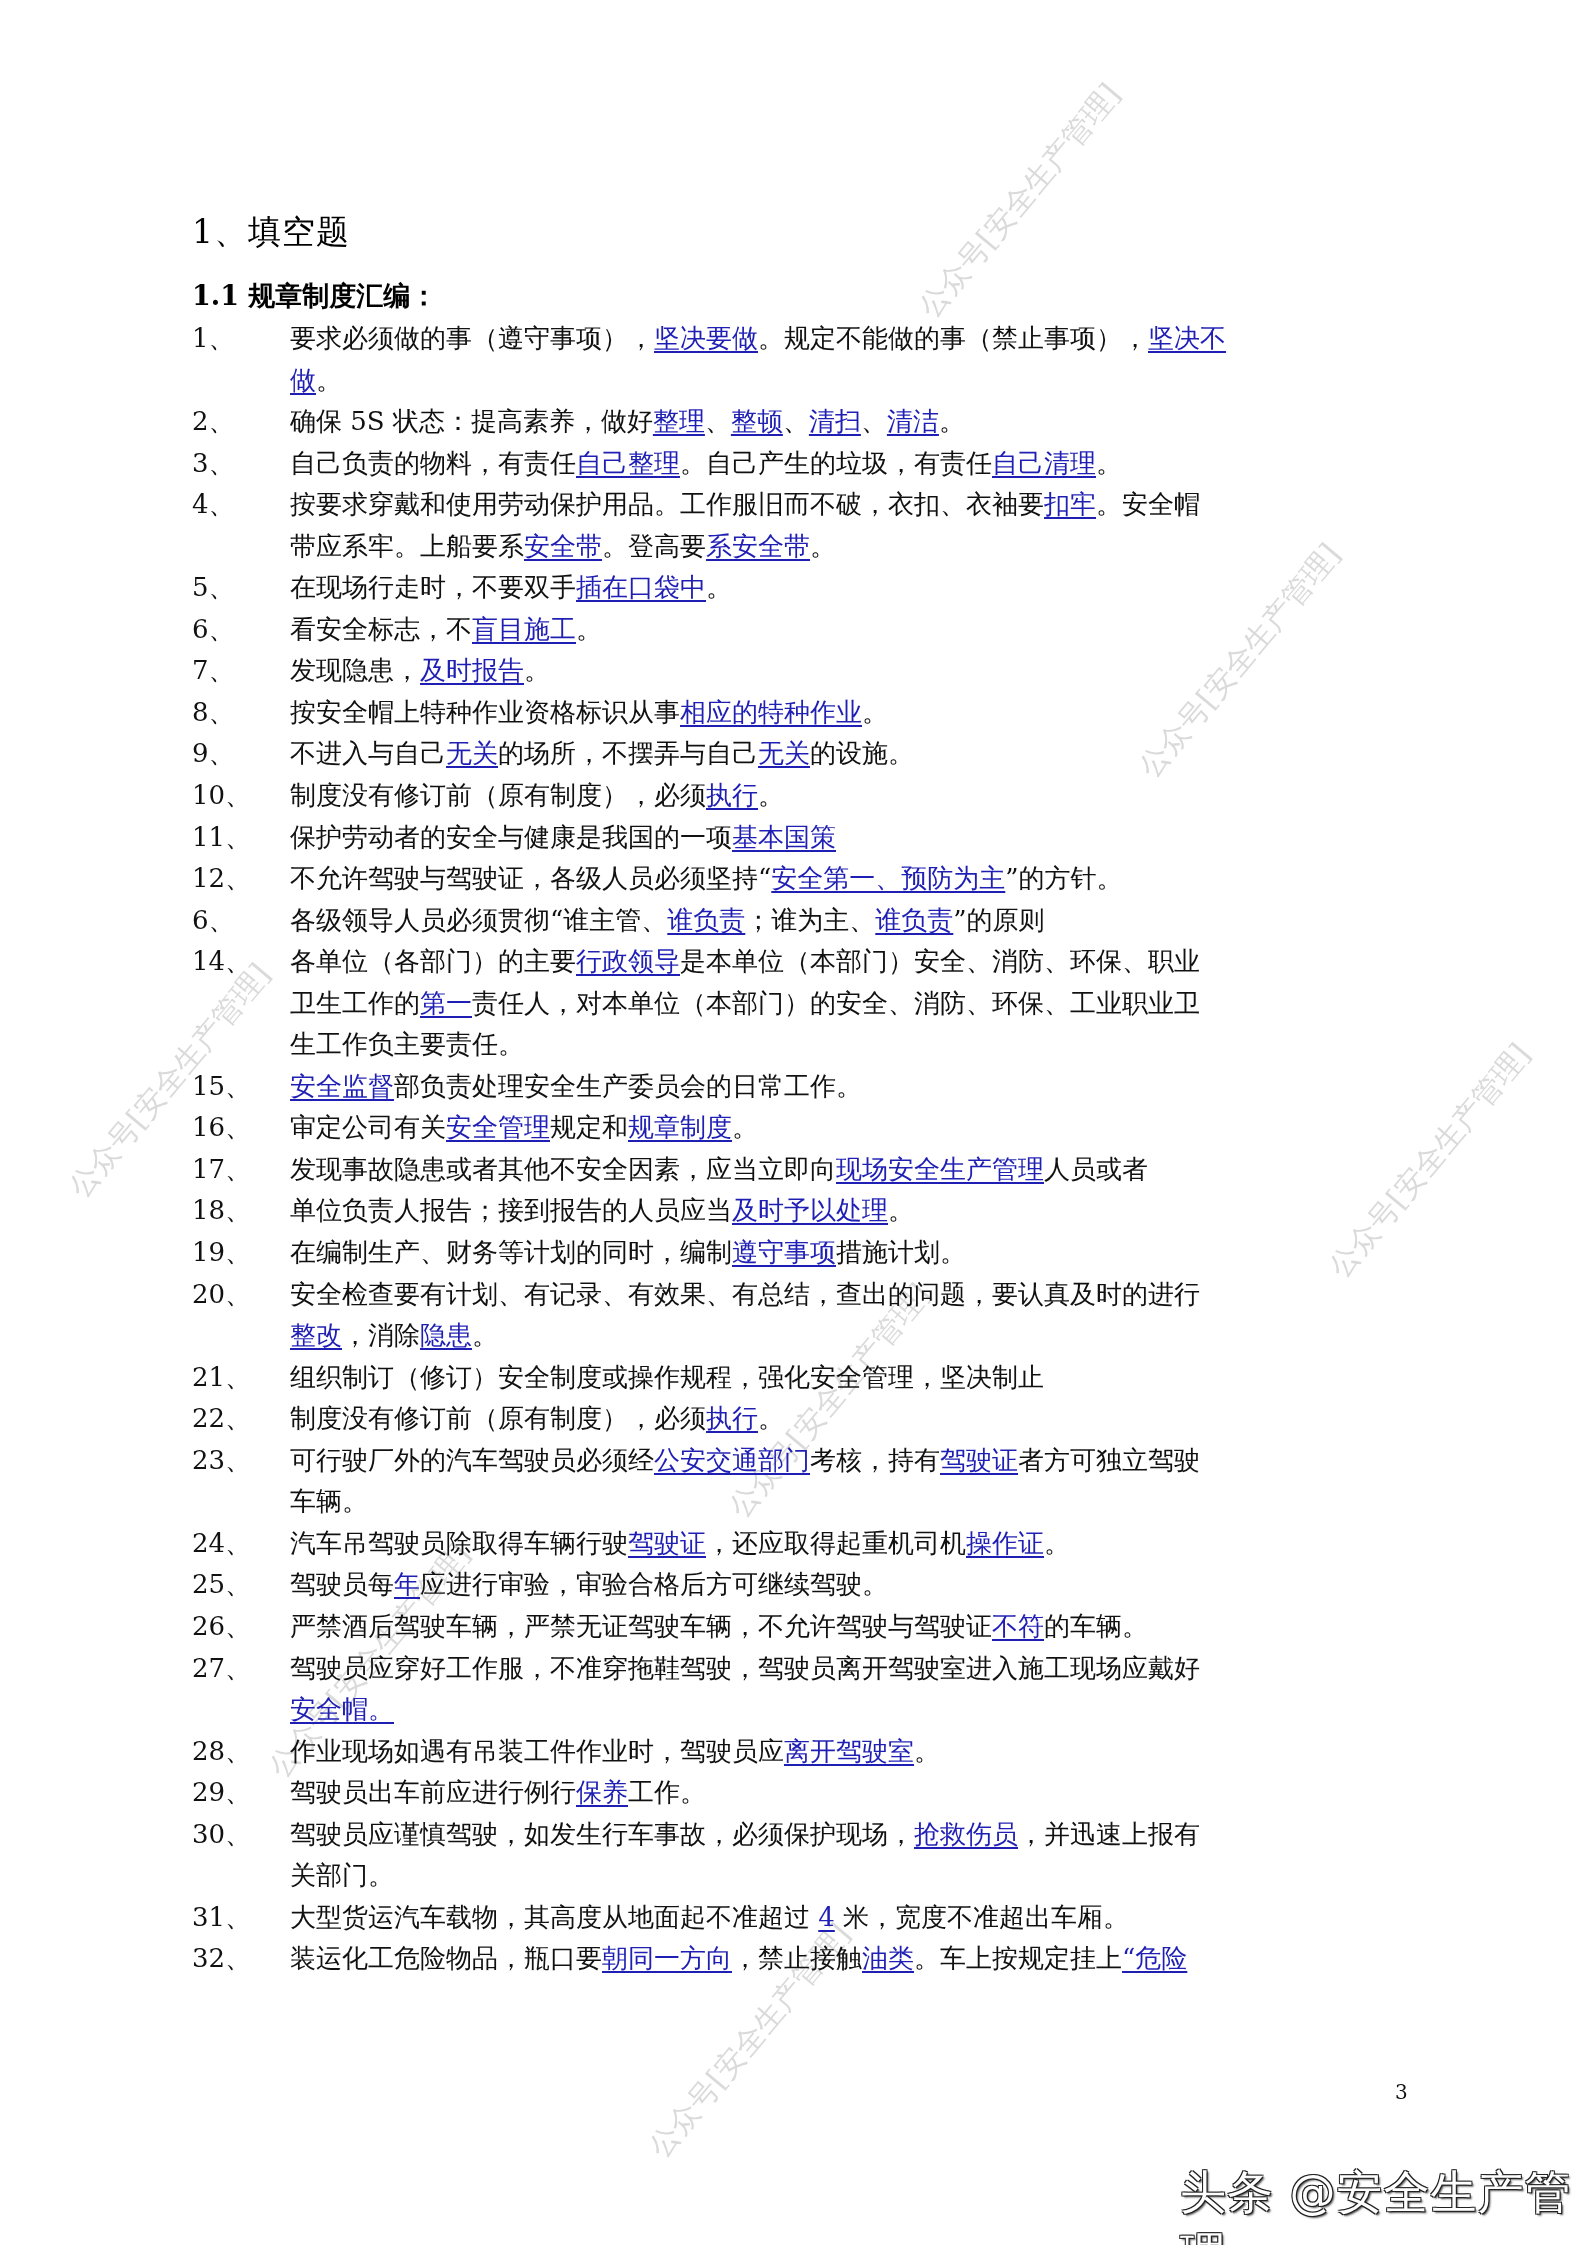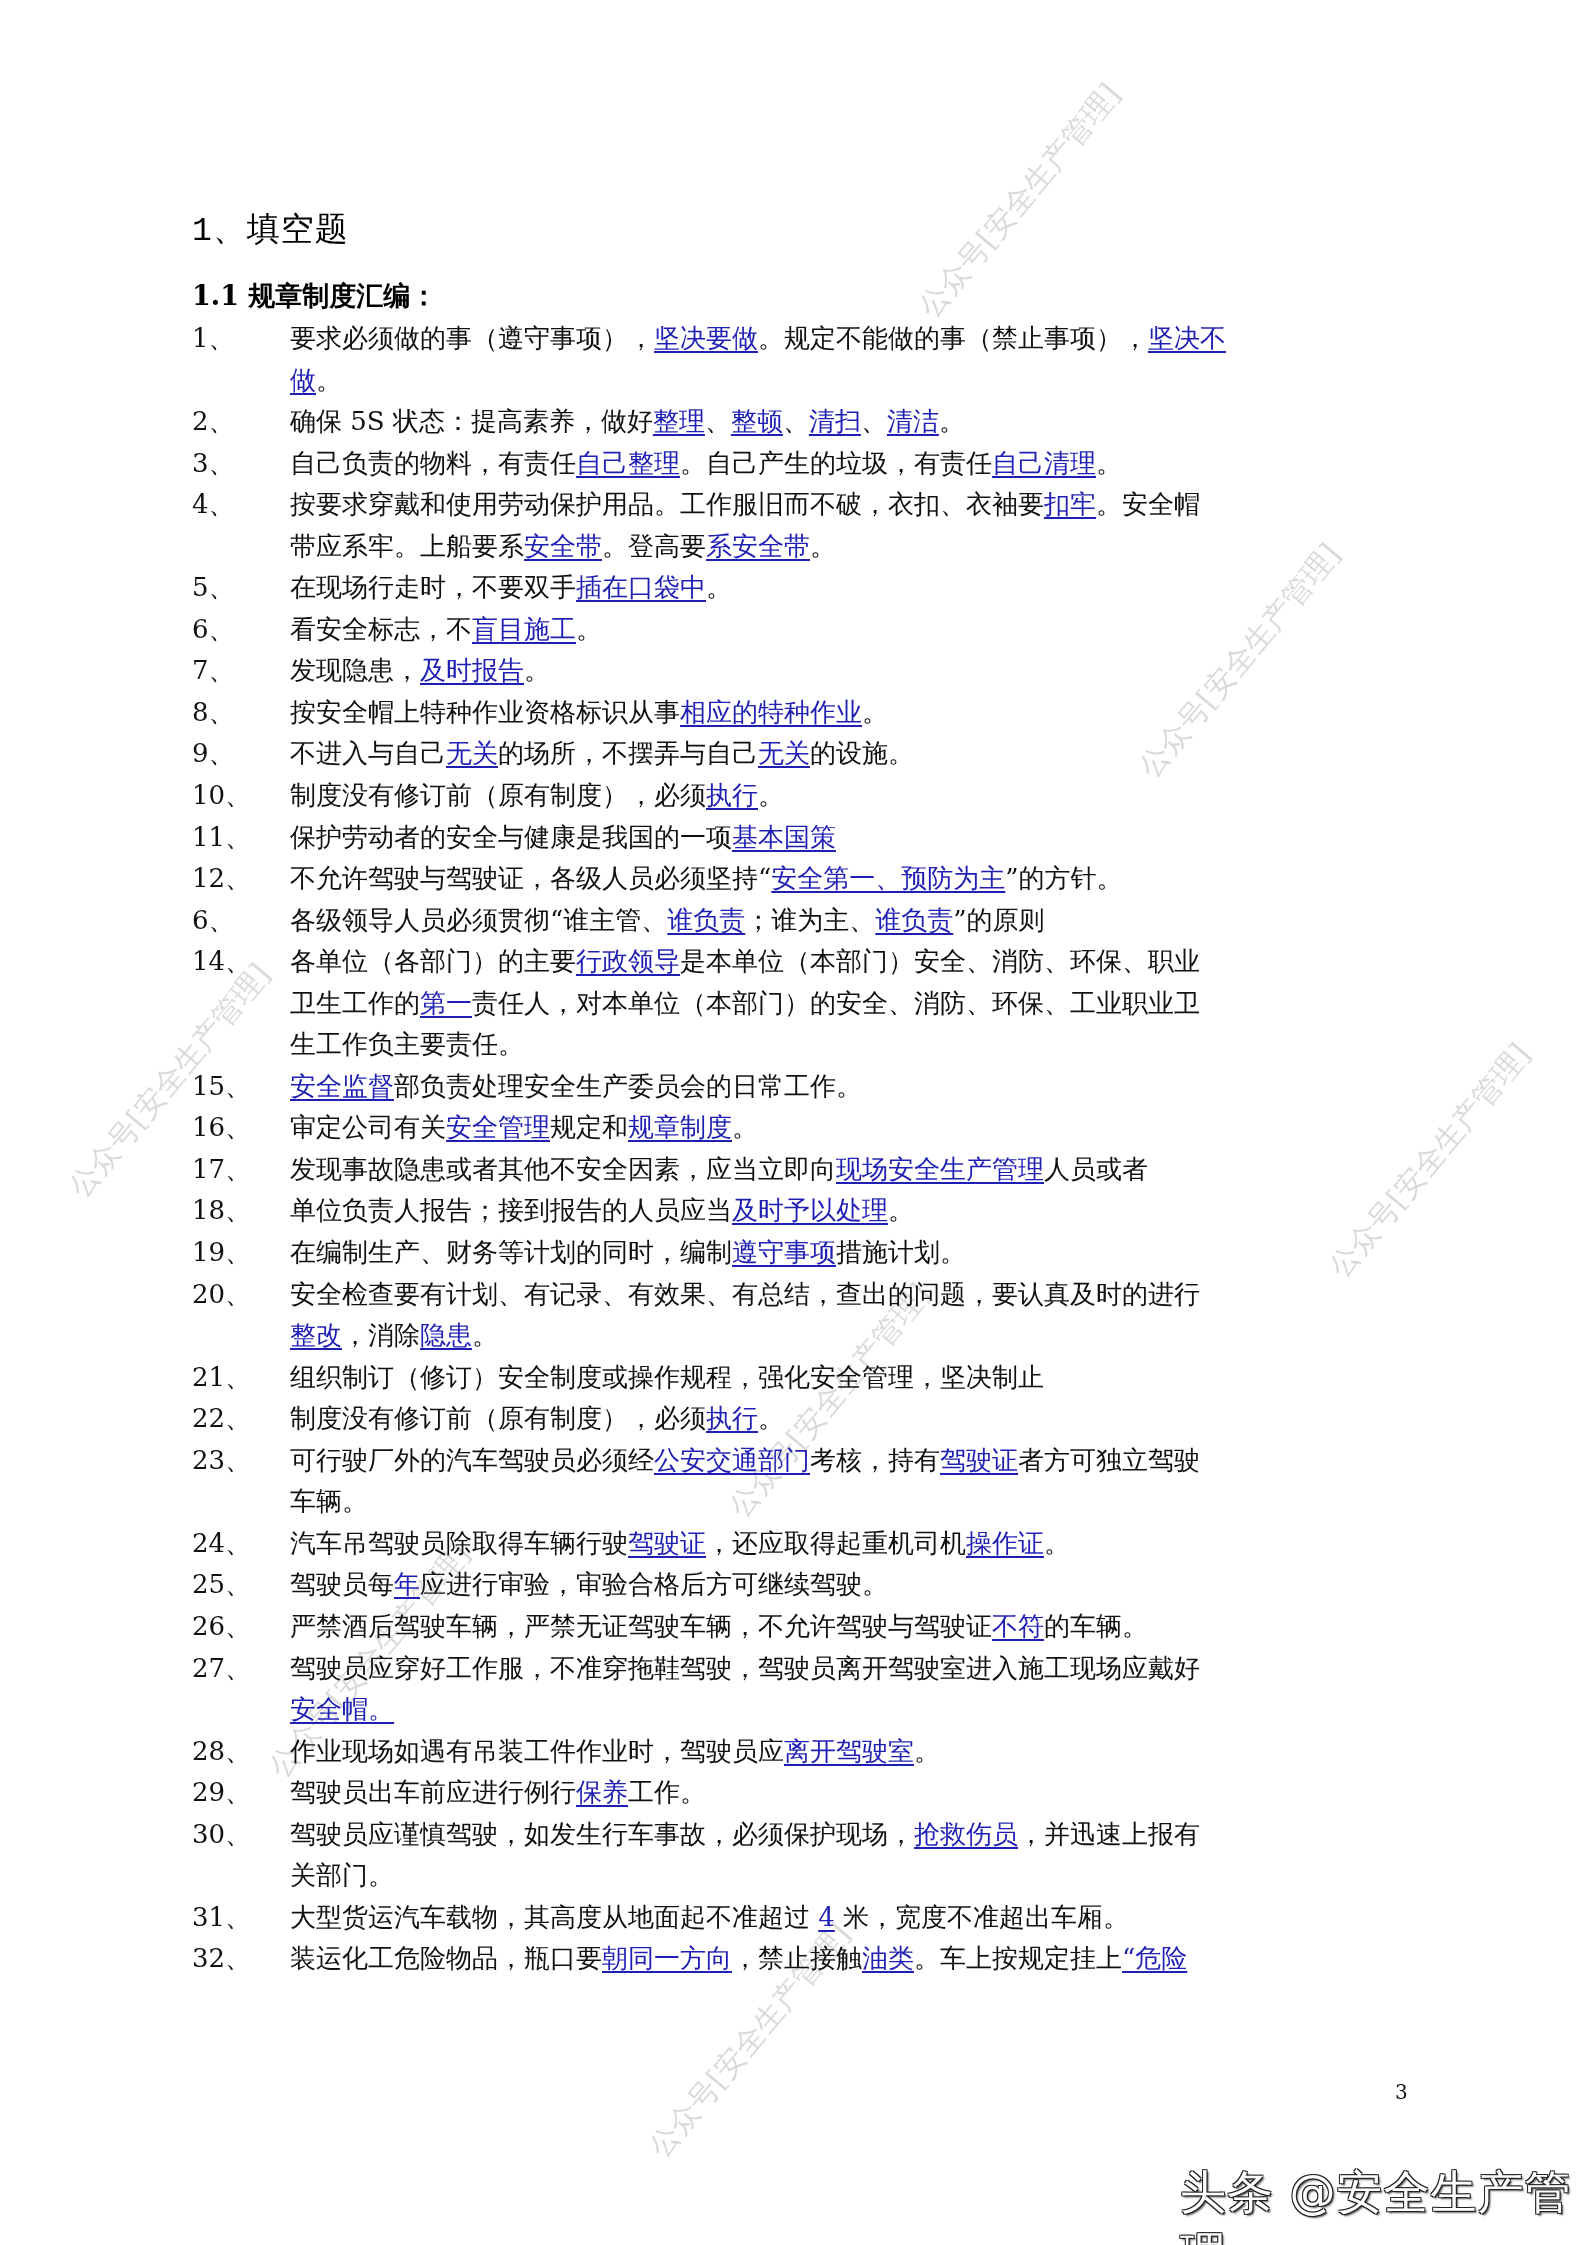--- a/index.html
+++ b/index.html
@@ -1,19 +1,19 @@
 <!DOCTYPE html>
 <html><head>
 <meta charset="utf-8">
 <style>
   html, body { margin: 0; padding: 0; background: #ffffff; }
   body { width: 1587px; height: 2245px; position: relative; overflow: hidden;
          font-family: "DejaVu Serif", "Liberation Serif", serif; color: #111; }
   .page { position: absolute; left: 0; top: 0; width: 1587px; height: 2245px; }
-  .h1 { position: absolute; left: 192px; top: 210px; font-size: 33px; line-height: 44px; font-weight: normal; color: #000; letter-spacing: 1px; font-family: Liberation Mono, monospace; }
+  .h1 { position: absolute; left: 192px; top: 210px; font-size: 33px; line-height: 44px; font-weight: normal; color: #000; letter-spacing: 1px; }
   .h2 { position: absolute; left: 192px; top: 276px; font-size: 27px; line-height: 40px; font-weight: bold; color: #000; }
   .list { position: absolute; left: 192px; top: 318px; width: 1220px; }
   .item { position: relative; font-size: 26px; line-height: 41.55px; }
   .item .num { position: absolute; left: 0; top: 0; width: 90px; color: #111; }
   .item .line { display: block; margin-left: 98px; white-space: nowrap; color: #111; }
   .item .line.indent2 { margin-left: 145px; }
   .item .seg { }
   .item .seg.blank { color: #1f1fb4; text-decoration: underline; text-decoration-color: #1f1fb4; text-underline-offset: 4px; text-decoration-thickness: 2px; }
   .pagenum { position: absolute; left: 1395px; top: 2080px; font-size: 20px; color: #111; }
   .brand { position: absolute; left: 1180px; top: 2162px; font-family: "DejaVu Sans", "Liberation Sans", sans-serif; font-size: 46px; color: #fff; letter-spacing: 1px;

